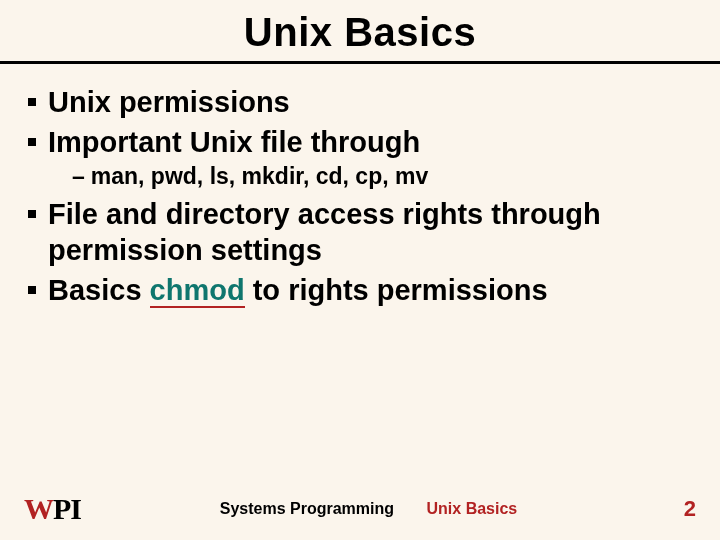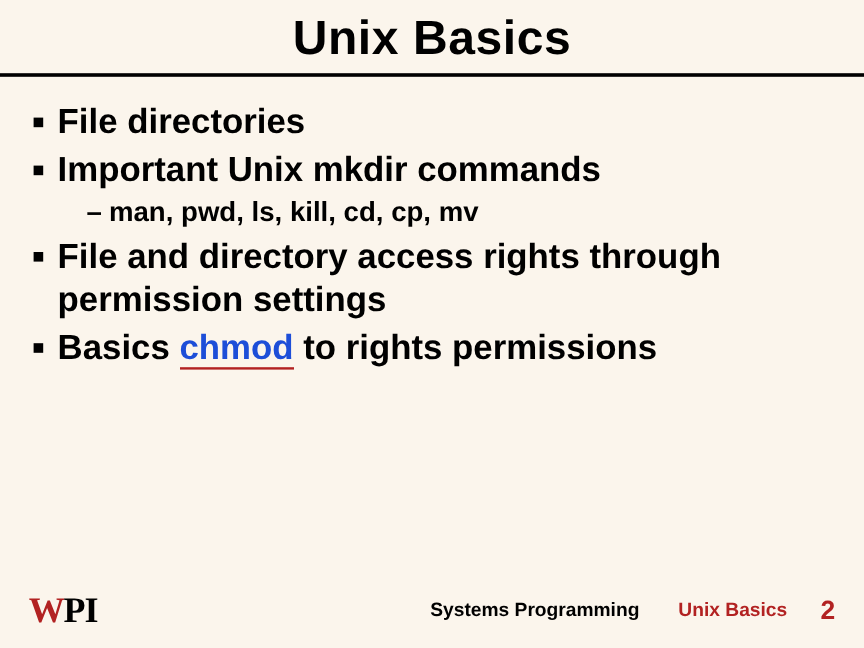--- a/index.html
+++ b/index.html
@@ -48,21 +48,21 @@
   .sub {
     font-size: 23px;
     font-weight: bold;
     color: #000;
     padding-left: 44px;
     margin-top: 2px;
     margin-bottom: 6px;
   }
   .sub .dash { margin-right: 6px; }
   .chmod {
-    color: #1d4ed8;
+    color: #0f766e;
     border-bottom: 2px solid #b22222;
     padding-bottom: 0px;
   }
   .footer {
     position: absolute;
     bottom: 14px;
     left: 0;
     width: 100%;
     display: flex;
     align-items: center;
@@ -73,21 +73,21 @@
     align-items: baseline;
     font-family: "Times New Roman", serif;
     font-weight: bold;
     letter-spacing: -1px;
   }
   .logo .w { color: #b22222; font-size: 30px; }
   .logo .p { color: #000; font-size: 30px; }
   .logo .i { color: #000; font-size: 30px; }
   .foot-center {
     flex: 1;
-    text-align: right;
+    text-align: center;
     font-size: 16px;
     font-weight: bold;
   }
   .foot-center .sp { color: #000; margin-right: 28px; }
   .foot-center .ub { color: #b22222; }
   .page-num {
     color: #b22222;
     font-size: 22px;
     font-weight: bold;
     width: 40px;
@@ -99,30 +99,30 @@
 
 <div class="title-bar">
   <h1>Unix Basics</h1>
 </div>
 <div class="rule"></div>
 
 <div class="content">
 
   <div class="item">
     <span class="bullet"></span>
-    <span>File directories</span>
+    <span>Unix permissions</span>
   </div>
 
   <div class="item">
     <span class="bullet"></span>
-    <span>Important Unix mkdir commands</span>
+    <span>Important Unix file through</span>
   </div>
 
   <div class="sub">
-    <span class="dash">–</span><span>man, pwd, ls, kill, cd, cp, mv</span>
+    <span class="dash">–</span><span>man, pwd, ls, mkdir, cd, cp, mv</span>
   </div>
 
   <div class="item">
     <span class="bullet"></span>
     <span>File and directory access rights through permission settings</span>
   </div>
 
   <div class="item">
     <span class="bullet"></span>
     <span>Basics </span><span class="chmod">chmod</span><span> to rights permissions</span>

